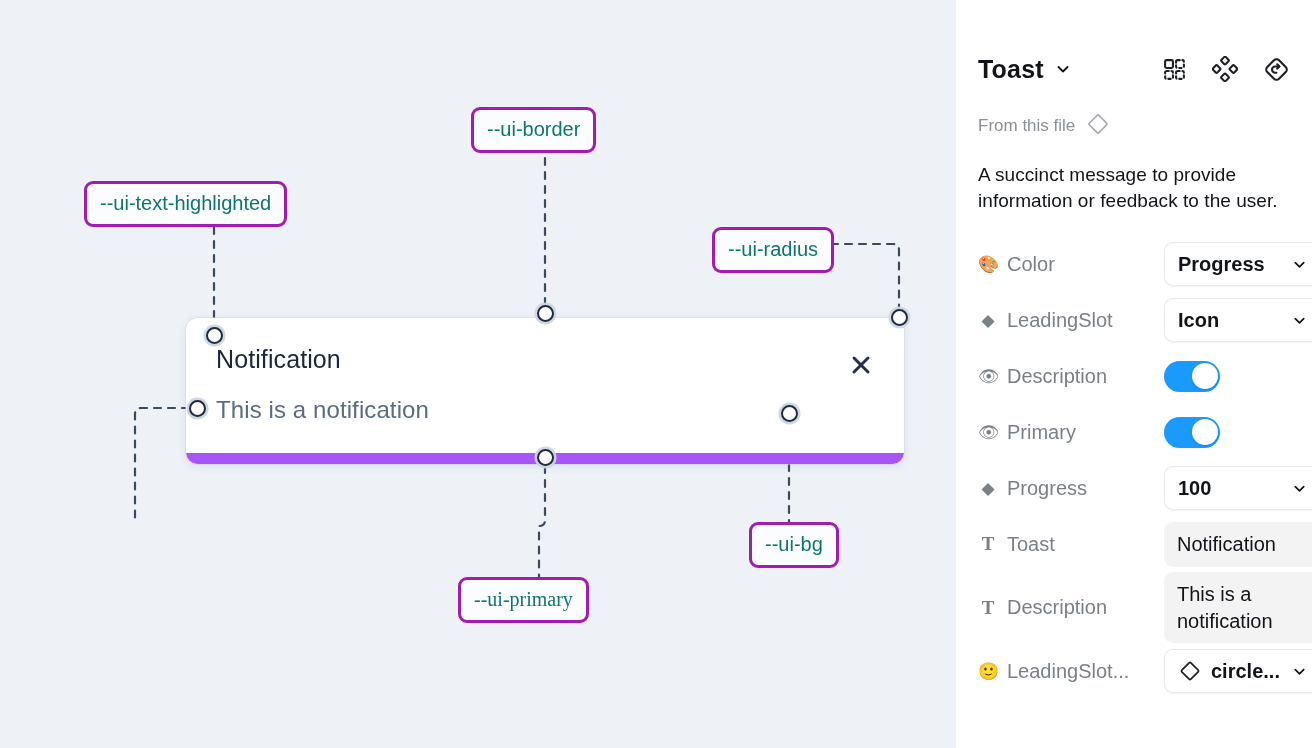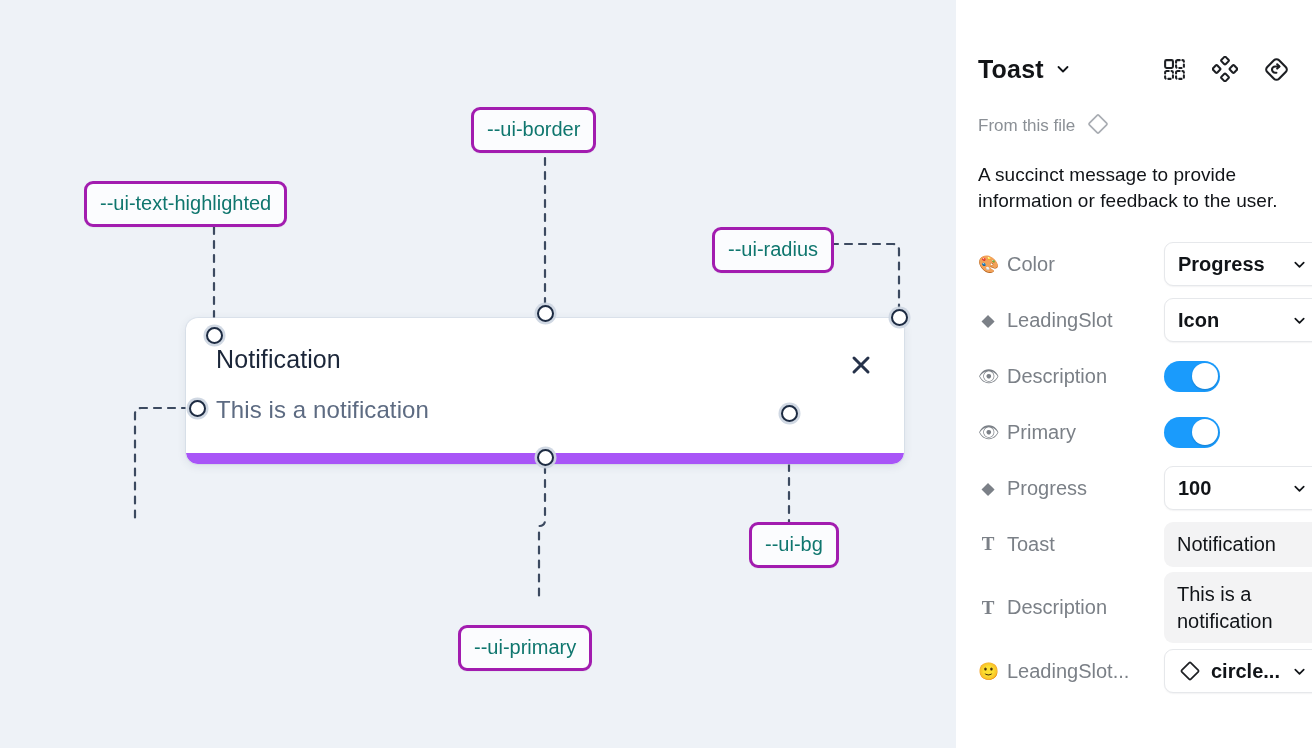--- a/index.html
+++ b/index.html
@@ -197,21 +197,21 @@
 
     <div class="chip" style="left:471px; top:107px;">
       <span>--ui-border</span>
     </div>
 
     <div class="chip" style="left:684px; top:227px;margin-left:28px;">
       <span>--ui-radius</span>
     </div>
 
 
-    <div class="chip" style="left:458px; top:625px;">
+    <div class="chip" style="left:458px; top:577px;font-family:Liberation Serif, serif;">
       <span>--ui-primary</span>
     </div>
 
     <div class="chip" style="left:732px; top:522px;margin-left:17px;">
       <span>--ui-bg</span>
     </div>
 
     <div class="toast-card">
       <div class="toast-title">Notification</div>
       <div class="toast-desc">This is a notification</div>

